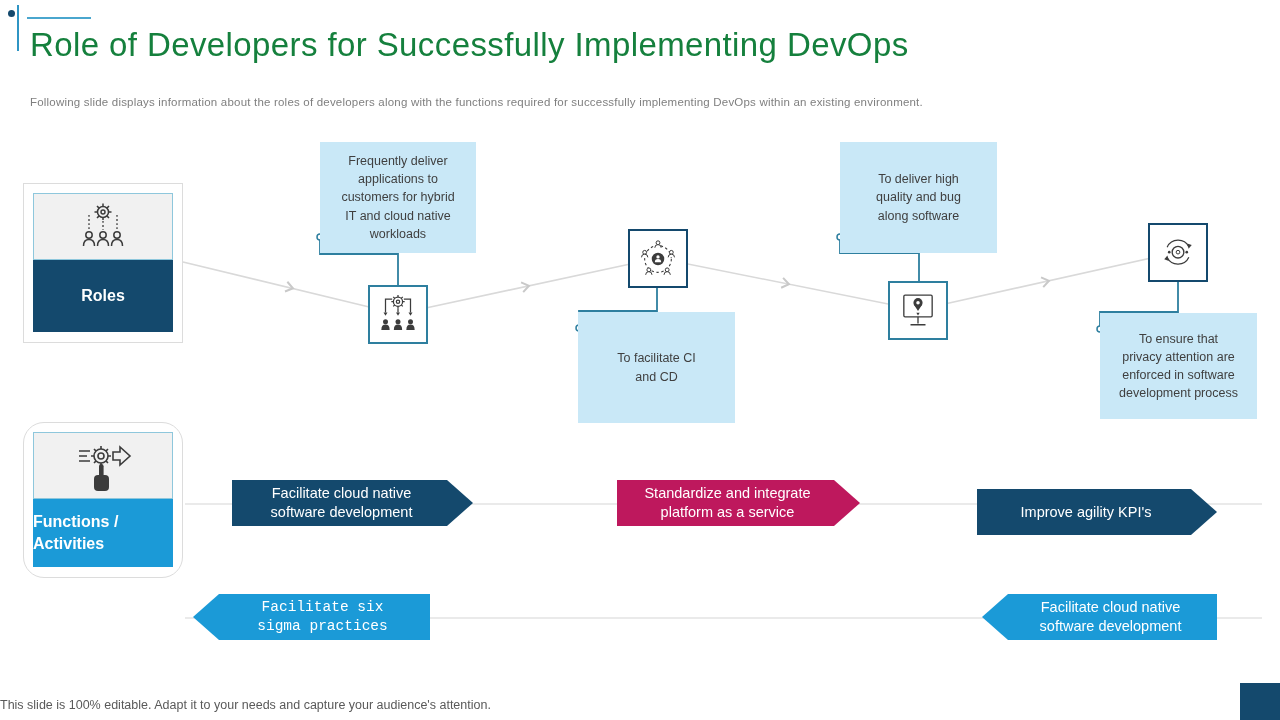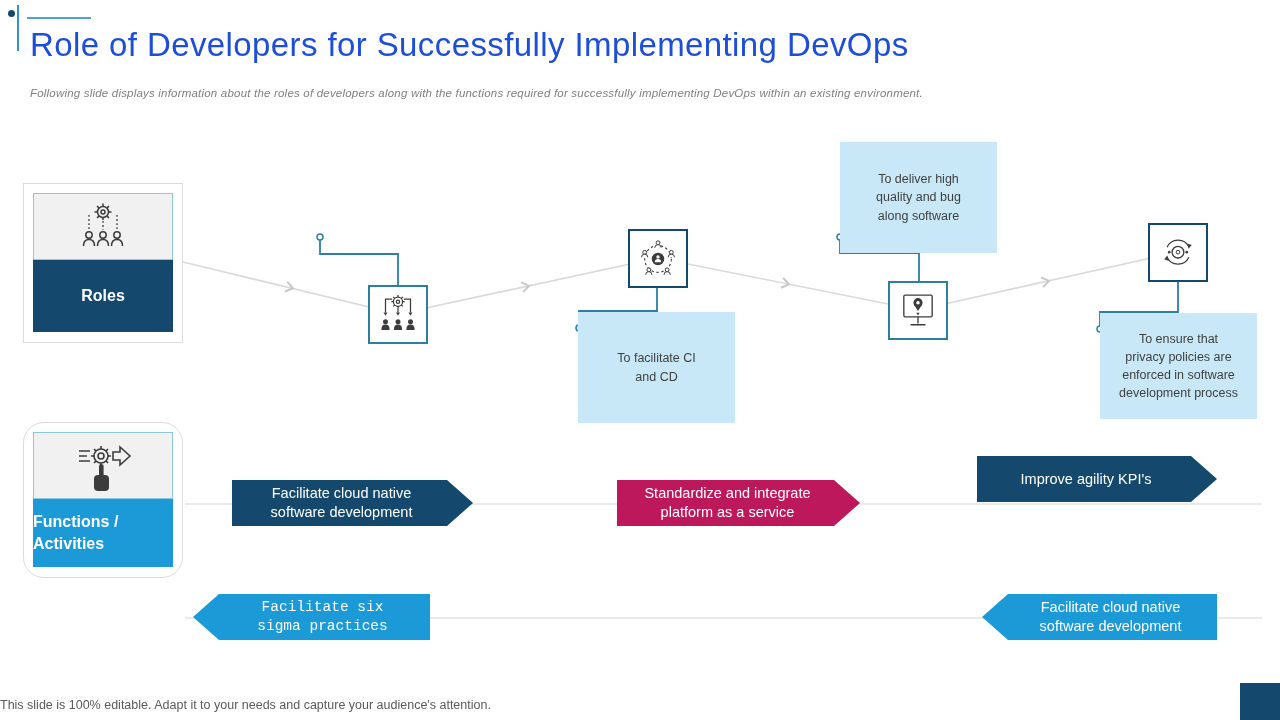--- a/index.html
+++ b/index.html
@@ -5,22 +5,22 @@
   html,body{margin:0;padding:0;background:#fff;}
   #slide{
     position:relative;width:1280px;height:720px;background:#ffffff;overflow:hidden;
     font-family:"Liberation Sans","DejaVu Sans",sans-serif;
   }
   
   .orn-dot{position:absolute;left:8px;top:10px;width:7px;height:7px;border-radius:50%;background:var(--navy,#14496D);}
   .orn-v{position:absolute;left:17px;top:5px;width:2px;height:46px;background:#2F95C4;}
   .orn-h{position:absolute;left:27px;top:17px;width:64px;height:2px;background:#4AA6CE;}
   
-  .title{position:absolute;left:30px;top:26px;font-size:33px;letter-spacing:.4px;color:#1d4ed8;font-weight:400;white-space:nowrap;}
-  .subtitle{position:absolute;left:30px;top:87px;font-size:11.5px;color:#7F7F7F;letter-spacing:.2px;white-space:nowrap;font-style:italic;}
+  .title{position:absolute;left:30px;top:26px;font-size:33px;letter-spacing:.4px;color:#15803d;font-weight:400;white-space:nowrap;}
+  .subtitle{position:absolute;left:30px;top:96px;font-size:11.5px;color:#7F7F7F;letter-spacing:.2px;white-space:nowrap;}
   
   .side-card{position:absolute;left:23px;width:160px;border:1px solid #DCDCDC;background:#fff;padding:9px;box-sizing:border-box;z-index:2;}
   #roles-card{top:183px;height:160px;}
   #functions-card{top:422px;height:156px;border-radius:21px;}
   .card-icon-panel{height:67px;background:#F1F1F1;border:1px solid #8EC7DC;display:flex;align-items:center;justify-content:center;box-sizing:border-box;}
   .card-label{display:flex;align-items:center;justify-content:center;color:#fff;font-weight:bold;font-size:16px;text-align:left;line-height:1.35;}
   #roles-card .card-label{height:72px;}
   #functions-card .card-label{height:68px;}
   
   .step-box{position:absolute;width:60px;height:59px;background:#fff;border:2px solid;display:flex;align-items:center;justify-content:center;box-sizing:border-box;z-index:3;}
@@ -182,35 +182,40 @@
       <circle cx="30" cy="28" r="2.2" fill="none" stroke="#3C3C3C" stroke-width="1.2"></circle>
       <circle cx="19.5" cy="28" r="1.6" fill="#3C3C3C"></circle>
       <circle cx="40.5" cy="28" r="1.6" fill="#3C3C3C"></circle>
       <path d="M17,22 A 14.5 14.5 0 0 1 43,21.5" fill="none" stroke="#3C3C3C" stroke-width="1.5"></path>
       <path d="M43,34 A 14.5 14.5 0 0 1 17,34.5" fill="none" stroke="#3C3C3C" stroke-width="1.5"></path>
       <path d="M41,17.5 l5.5,2 -3.8,4.5 z" fill="#3C3C3C"></path>
       <path d="M19,38.5 l-5.5,-2 3.8,-4.5 z" fill="#3C3C3C"></path>
     </svg>
   </div>
 
+  <div class="callout" style="left:320px;top:142px;width:156px;height:111px;">Frequently deliver
+applications to
+customers for hybrid
+IT and cloud native
+workloads</div>
   <div class="callout" style="left:578px;top:312px;width:157px;height:111px;">To facilitate CI
 and CD</div>
   <div class="callout" style="left:840px;top:142px;width:157px;height:111px;">To deliver high
 quality and bug
 along software</div>
   <div class="callout" style="left:1100px;top:313px;width:157px;height:106px;">To ensure that
-privacy policies are
+privacy attention are
 enforced in software
 development process</div>
 
   <div class="arrow fwd" style="left: 232px; top: 480px; width: 241px; background-color: rgb(20, 73, 109);">Facilitate cloud native
 software development</div>
   <div class="arrow fwd" style="left: 617px; top: 480px; width: 243px; background-color: #be185d;">Standardize and integrate
 platform as a service</div>
-  <div class="arrow fwd" style="left: 977px; top: 456px; width: 240px; background-color: rgb(20, 73, 109);">Improve agility KPI's</div>
+  <div class="arrow fwd" style="left: 977px; top: 489px; width: 240px; background-color: rgb(20, 73, 109);">Improve agility KPI's</div>
 
   <div class="arrow bwd" style="left: 193px; top: 594px; width: 237px; background-color: rgb(27, 154, 215); font-family: Liberation Mono, monospace;">Facilitate six
 sigma practices</div>
   <div class="arrow bwd" style="left: 982px; top: 594px; width: 235px; background-color: rgb(27, 154, 215);">Facilitate cloud native
 software development</div>
 
   <div class="footer-note">This slide is 100% editable. Adapt it to your needs and capture your audience's attention.</div>
   <div class="corner-square"></div>
 
 </div>

